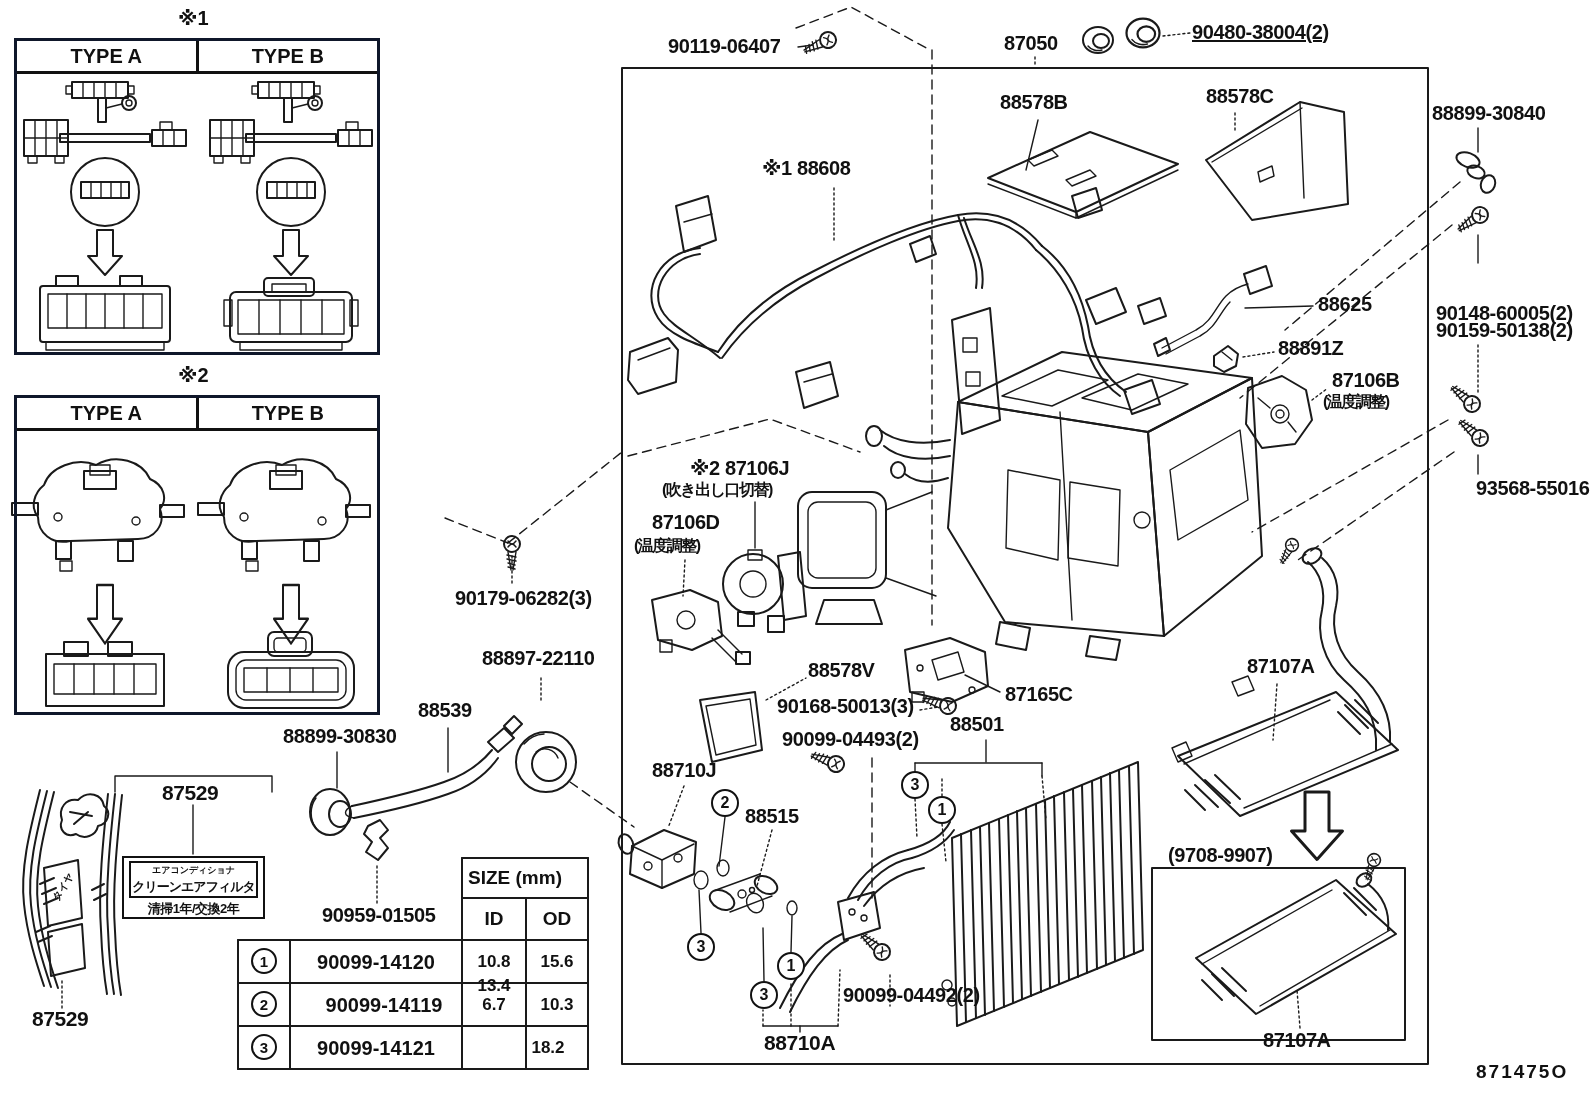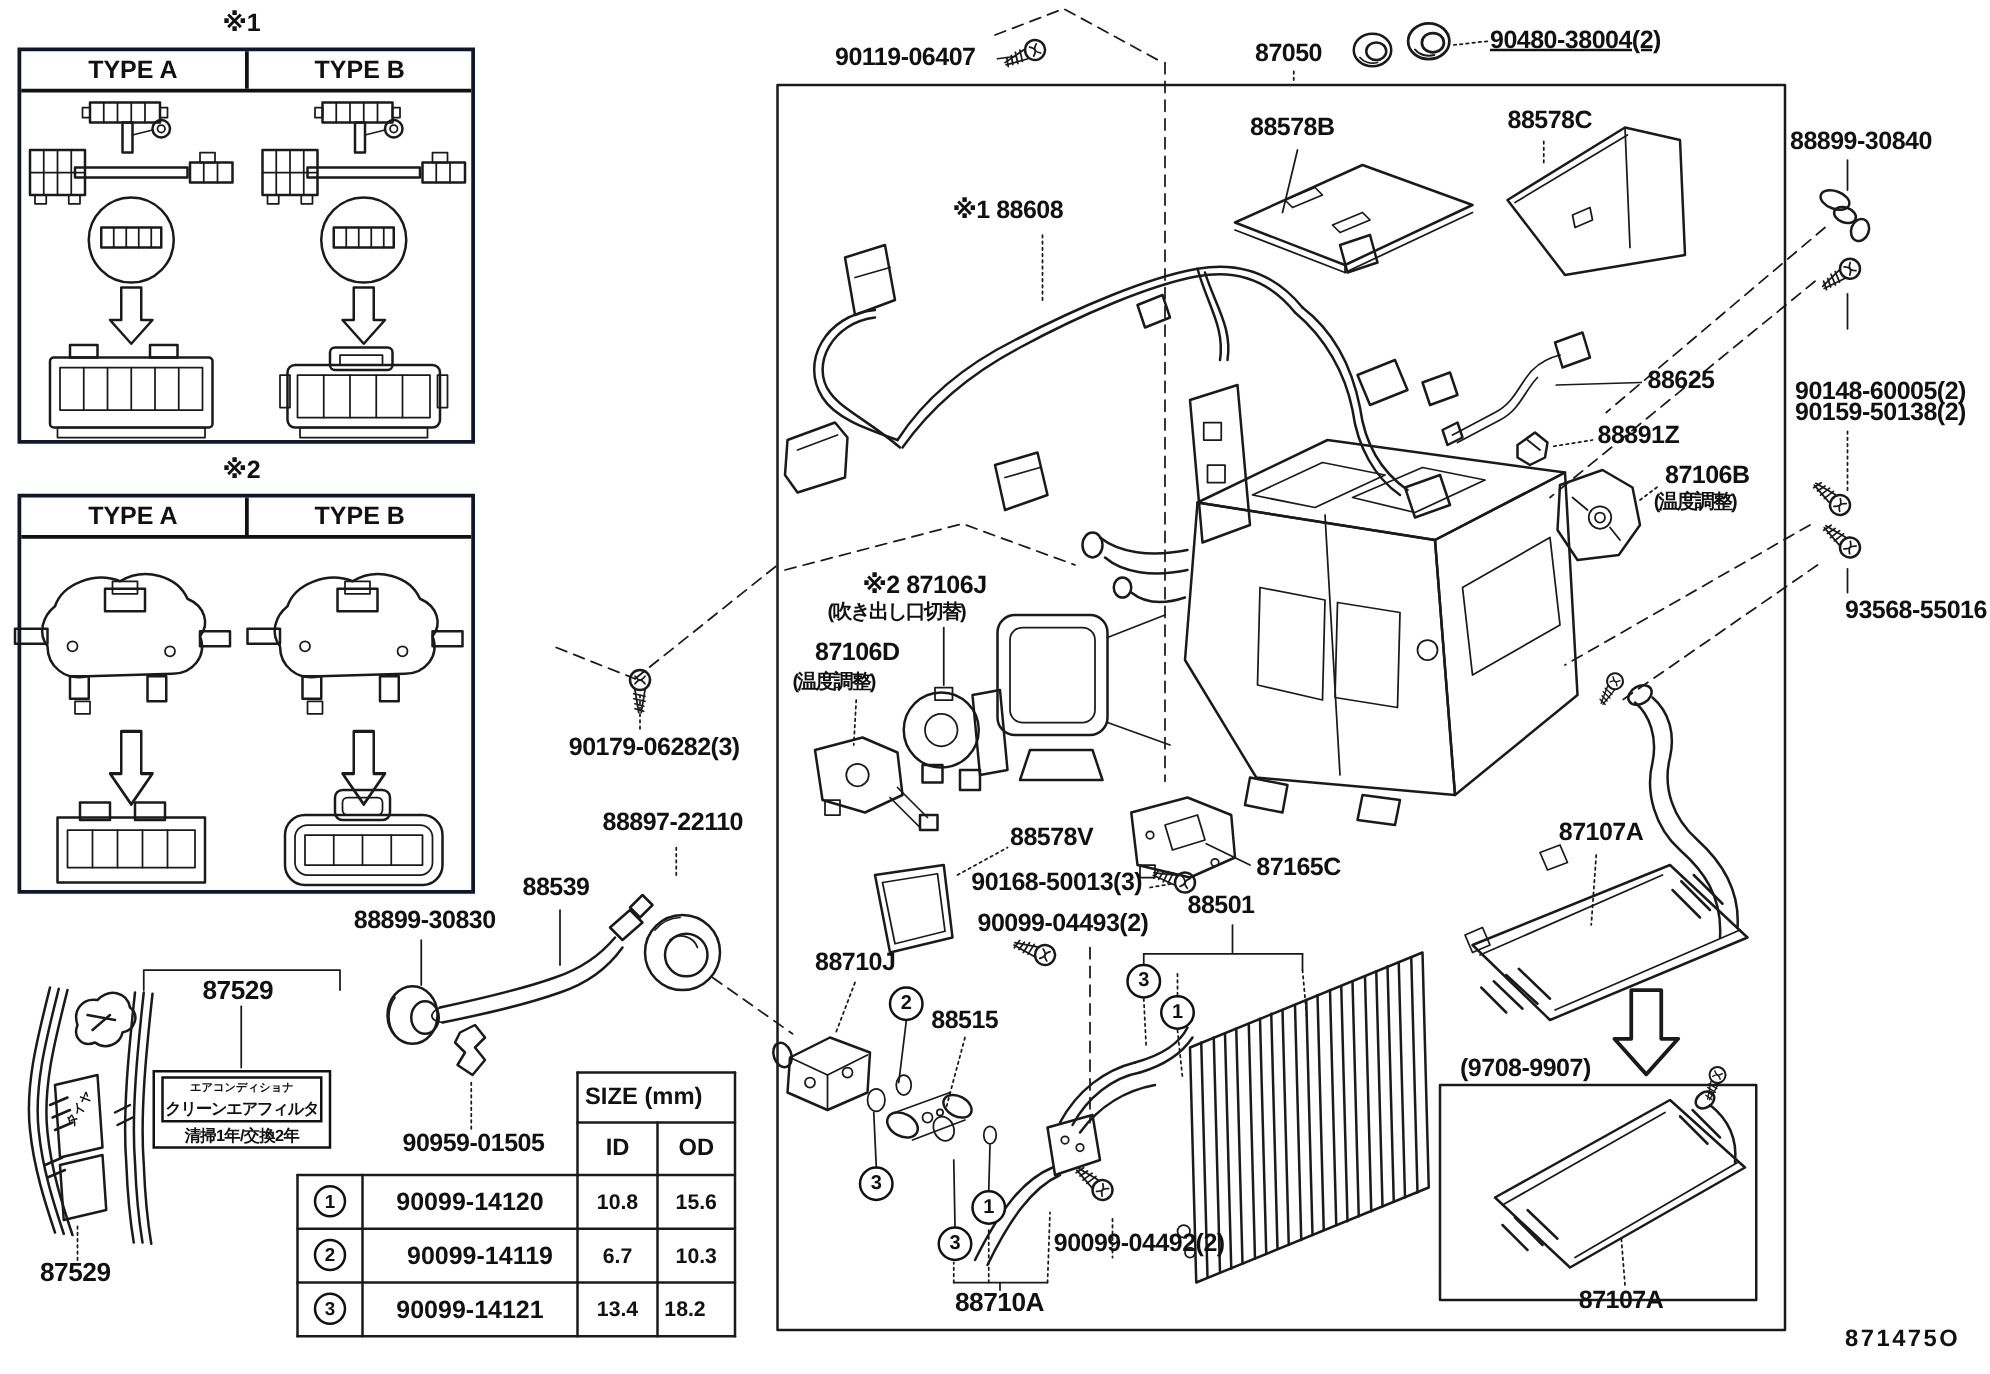--- a/index.html
+++ b/index.html
@@ -574,16 +574,16 @@
 <div class="ctext" style="left:462px;top:952px;width:64px;font-size:17px;">10.8</div>
 <div class="ctext" style="left:526px;top:952px;width:62px;font-size:17px;">15.6</div>
 
 <div class="scirc" style="left:251px;top:991px;">2</div>
 <div class="ctext" style="left:290px;top:994px;width:188px;font-size:20px;">90099-14119</div>
 <div class="ctext" style="left:462px;top:995px;width:64px;font-size:17px;">6.7</div>
 <div class="ctext" style="left:526px;top:995px;width:62px;font-size:17px;">10.3</div>
 
 <div class="scirc" style="left:251px;top:1034px;">3</div>
 <div class="ctext" style="left:290px;top:1037px;width:172px;font-size:20px;">90099-14121</div>
-<div class="ctext" style="left:462px;top:1038px;width:64px;font-size:17px;">13.4</div>
+<div class="ctext" style="left:462px;top:976px;width:64px;font-size:17px;">13.4</div>
 <div class="ctext" style="left:526px;top:1038px;width:44px;font-size:17px;">18.2</div>
 
 </div>
 
 </body></html>

